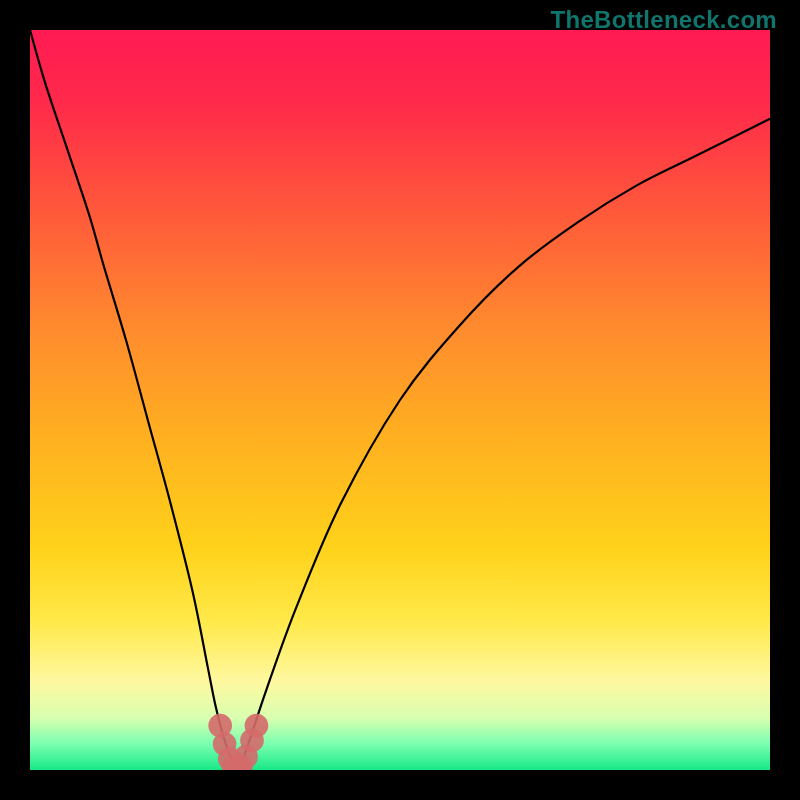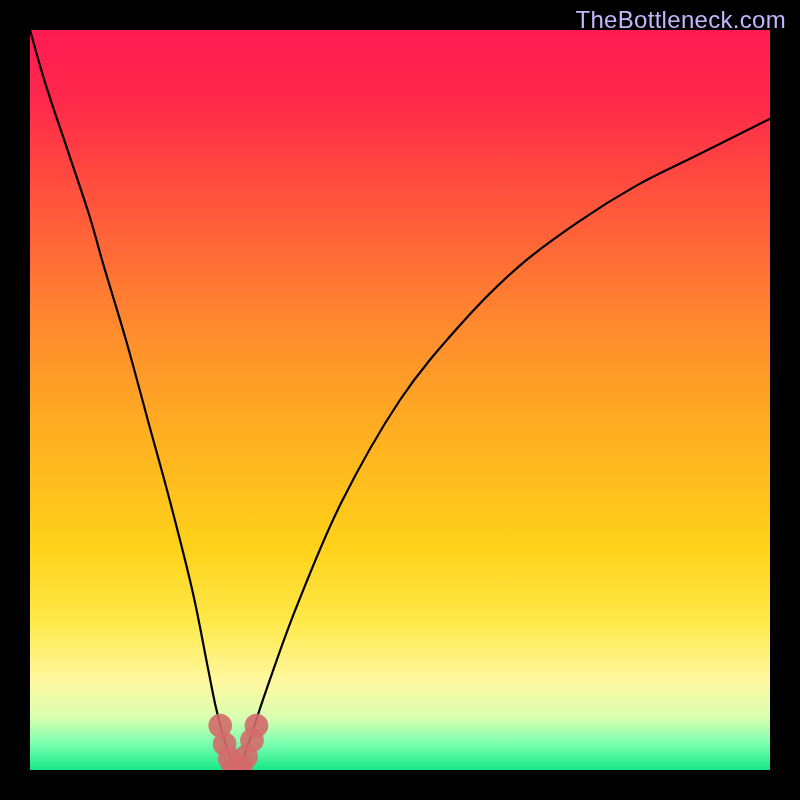--- a/index.html
+++ b/index.html
@@ -1,22 +1,22 @@
 <!DOCTYPE html>
 <html><head>
 <meta charset="utf-8">
 <style>
   html,body{margin:0;padding:0;width:800px;height:800px;overflow:hidden;}
   .outer{
     width:800px;height:800px;background:#000;position:relative;
     font-family:Arial,Helvetica,sans-serif;
   }
   .watermark{
-    position:absolute;top:6px;right:14px;color:#c4b5fd;font-size:24px;
-    font-weight:400;letter-spacing:0.3px;user-select:none;z-index:5;
+    position:absolute;top:6px;right:23px;color:#0f766e;font-size:24px;
+    font-weight:700;letter-spacing:0.3px;user-select:none;z-index:5;
   }
   .plot{
     position:absolute;left:30px;top:30px;width:740px;height:740px;
   }
   svg{display:block;}
 </style>
 </head>
 <body>
 <div class="outer">
   <div class="watermark">TheBottleneck.com</div>

